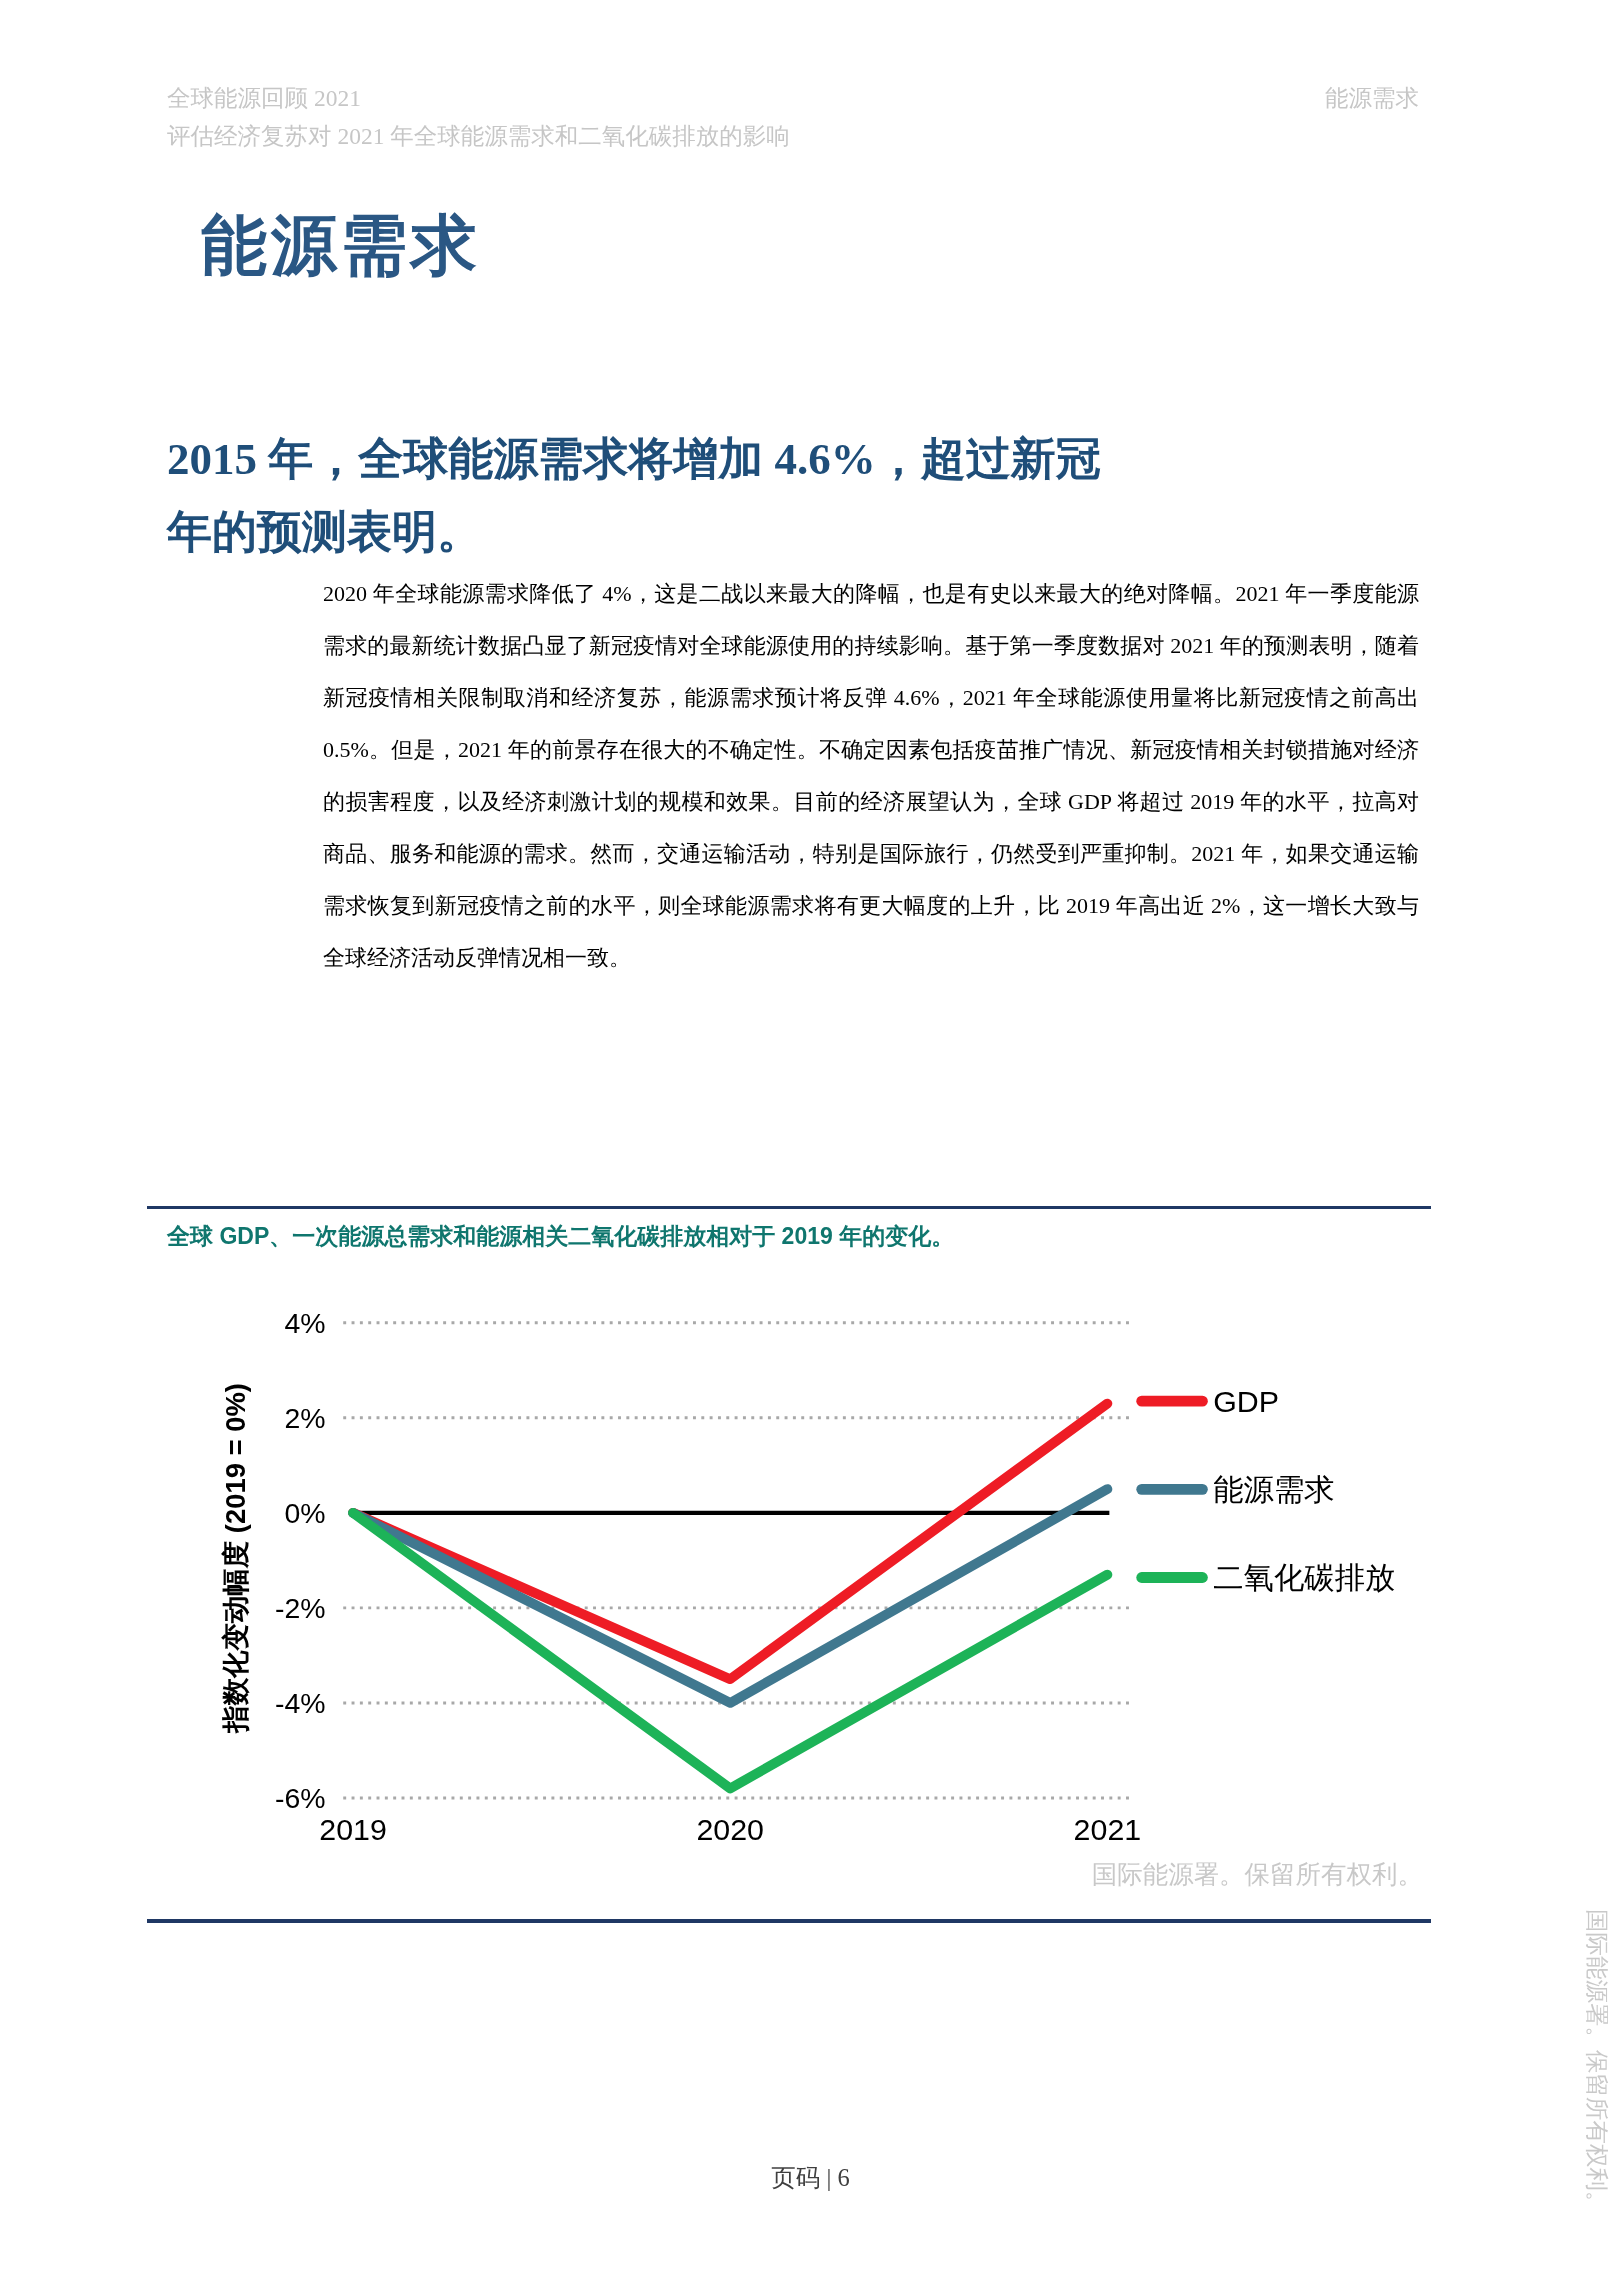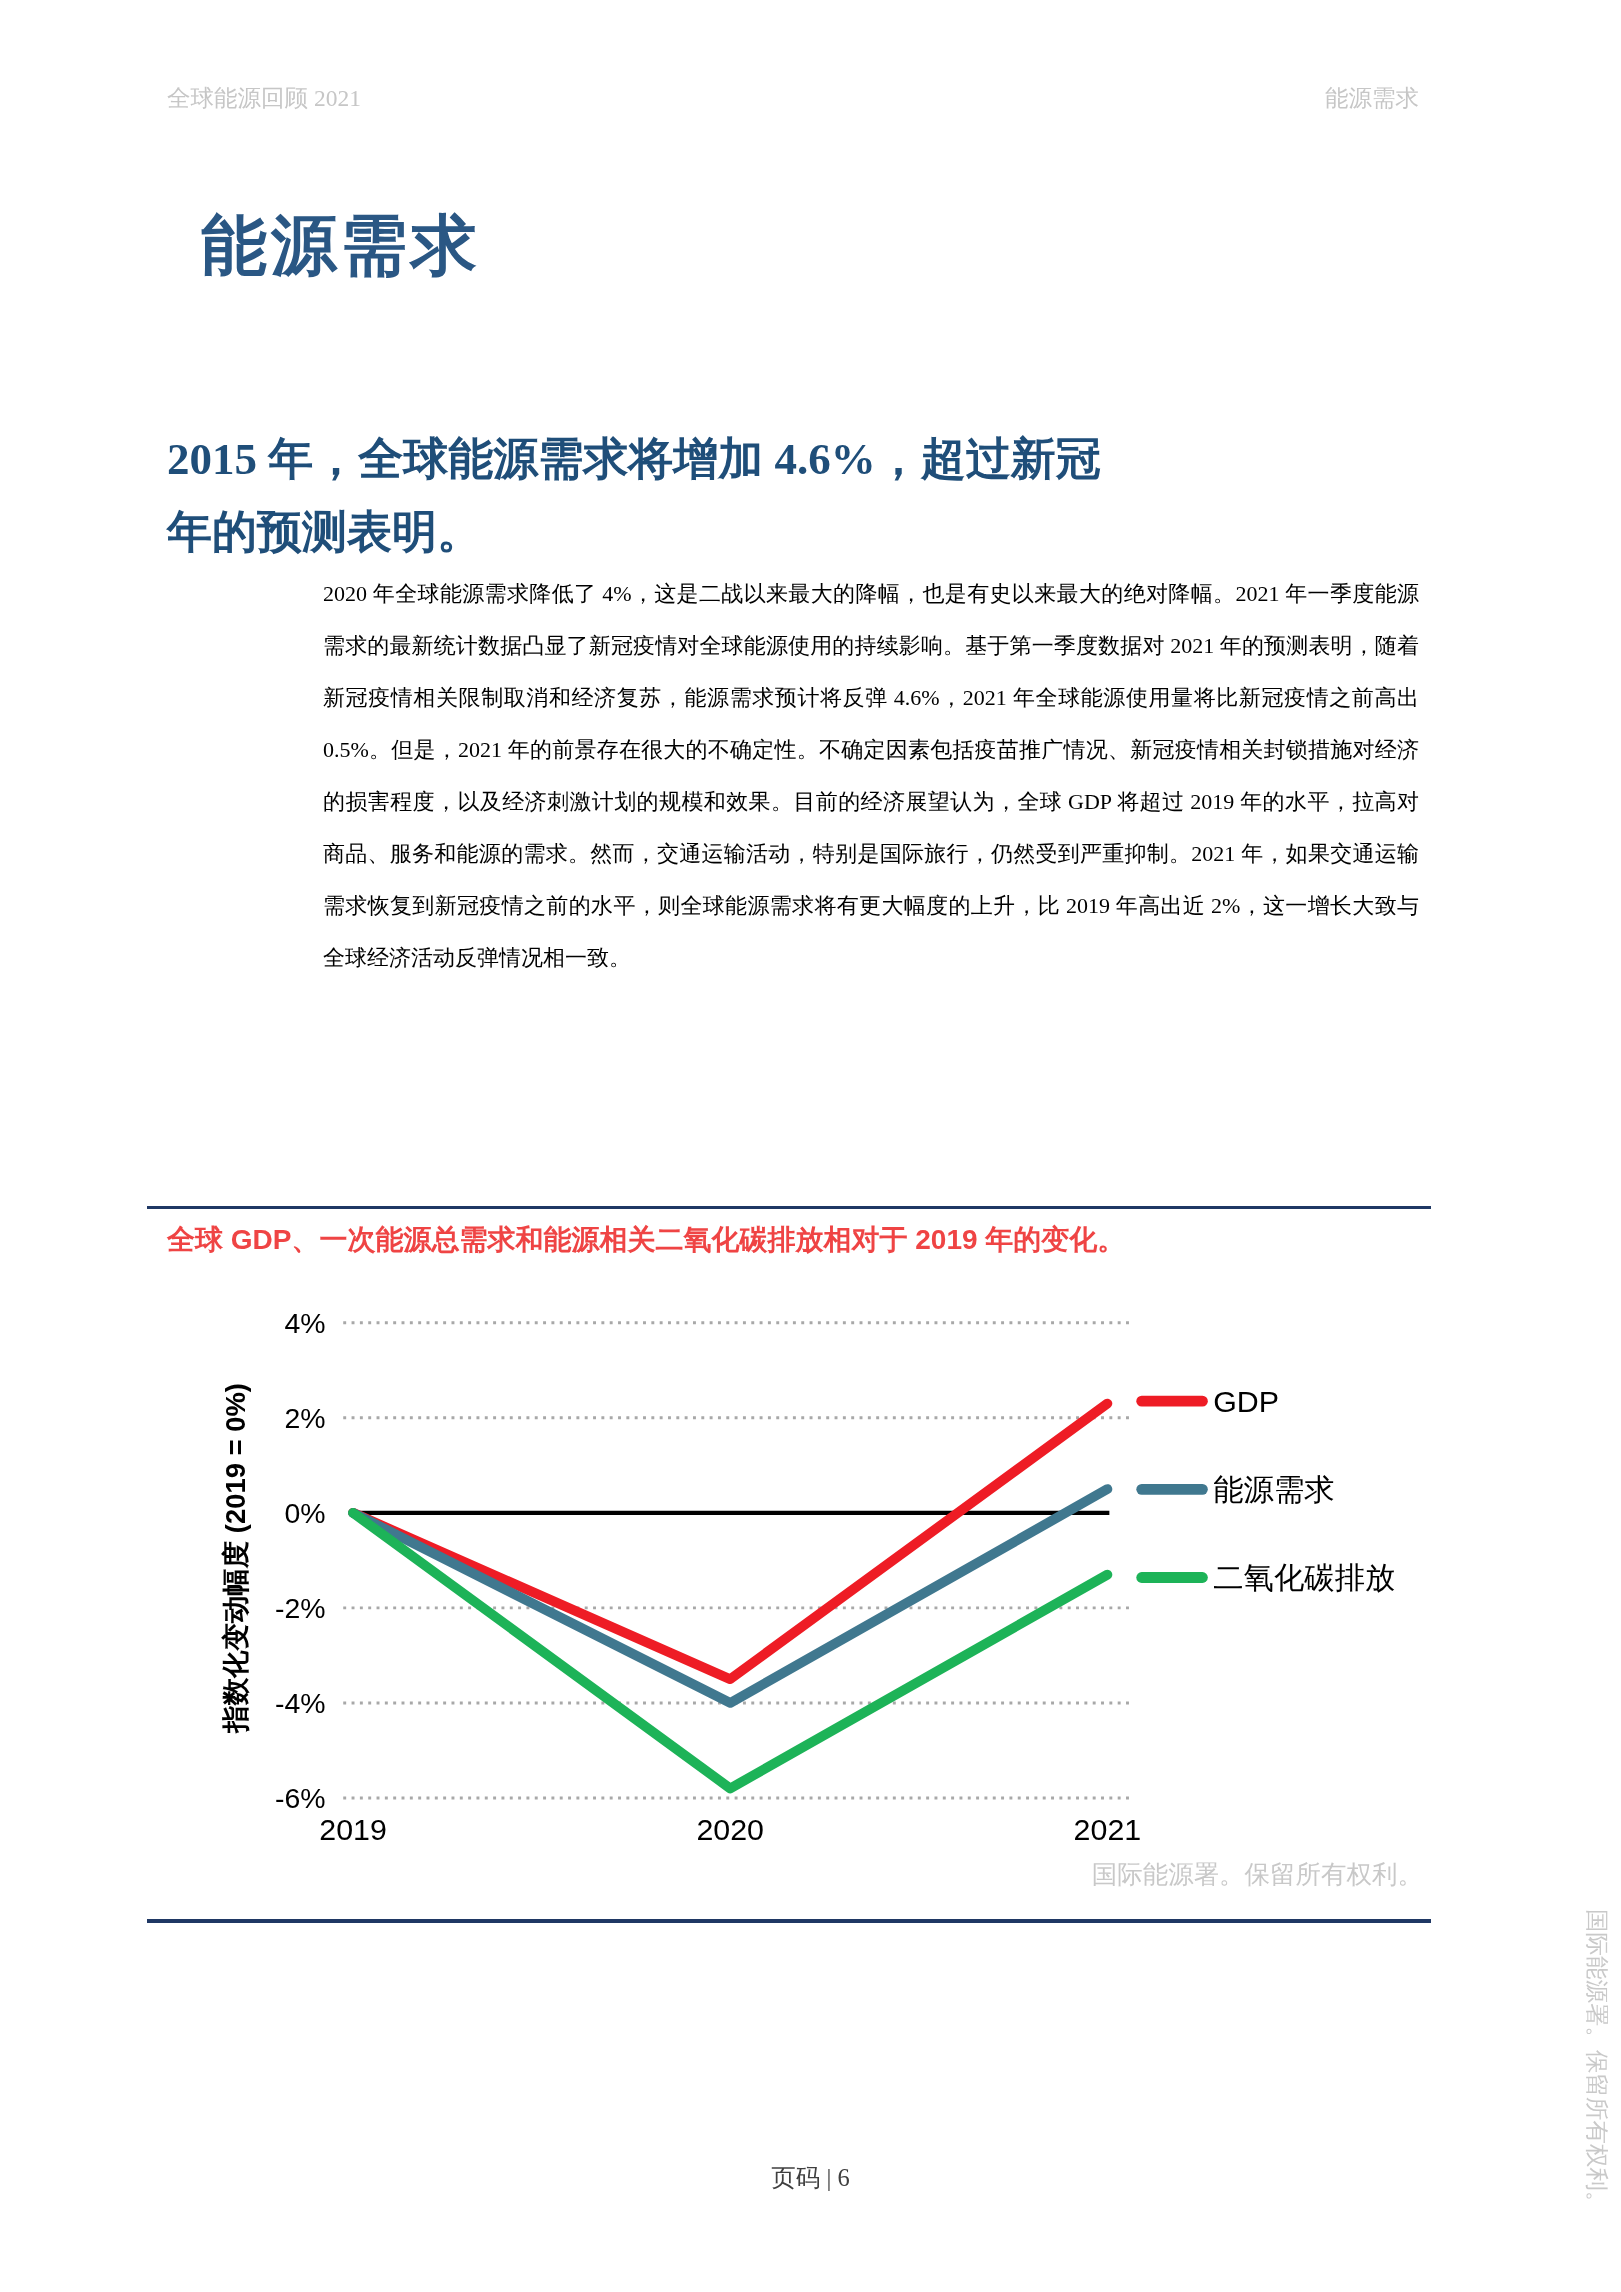--- a/index.html
+++ b/index.html
@@ -39,21 +39,21 @@
   .rule {
     left: 147px; width: 1284px; height: 3.9px;
     background: #1f3864;
   }
   .rule-top { top: 1206px; height: 2.9px; }
   .rule-bottom { top: 1919px; }
 
   .fig-title {
     left: 167px; top: 1221px; width: 1255px;
     font-family: "Liberation Sans", sans-serif;
-    font-size: 28px; font-weight: bold; color: #ef4444;
+    font-size: 23px; font-weight: bold; color: #0f766e;
   }
 
   .chart-wrap { left: 147px; top: 1264px; width: 1284px; height: 676px; }
 
   .footer {
     left: 0; top: 2161px; width: 100%;
     text-align: center; font-size: 24.5px; color: #3f3f3f;
   }
 
   .side-note {
@@ -63,20 +63,21 @@
     white-space: nowrap;
     color: #c9c9c9; font-size: 23.5px;
   }
 </style>
 </head>
 <body>
 
 <div class="page">
 
   <div class="abs hdr" style="left:167px; top:84px;">全球能源回顾 2021</div>
+  <div class="abs hdr" style="left:167px; top:122px;">评估经济复苏对 2021 年全球能源需求和二氧化碳排放的影响</div>
   <div class="abs hdr hdr-right" style="right:202px; top:84px;">能源需求</div>
 
   <div class="abs doc-title">能源需求</div>
 
   <div class="abs heading">
     <div>2015 年，全球能源需求将增加 4.6%，超过新冠</div>
     <div>年的预测表明。</div>
   </div>
 
   <div class="abs body-par">2020 年全球能源需求降低了 4%，这是二战以来最大的降幅，也是有史以来最大的绝对降幅。2021 年一季度能源需求的最新统计数据凸显了新冠疫情对全球能源使用的持续影响。基于第一季度数据对 2021 年的预测表明，随着新冠疫情相关限制取消和经济复苏，能源需求预计将反弹 4.6%，2021 年全球能源使用量将比新冠疫情之前高出 0.5%。但是，2021 年的前景存在很大的不确定性。不确定因素包括疫苗推广情况、新冠疫情相关封锁措施对经济的损害程度，以及经济刺激计划的规模和效果。目前的经济展望认为，全球 GDP 将超过 2019 年的水平，拉高对商品、服务和能源的需求。然而，交通运输活动，特别是国际旅行，仍然受到严重抑制。2021 年，如果交通运输需求恢复到新冠疫情之前的水平，则全球能源需求将有更大幅度的上升，比 2019 年高出近 2%，这一增长大致与全球经济活动反弹情况相一致。</div>

